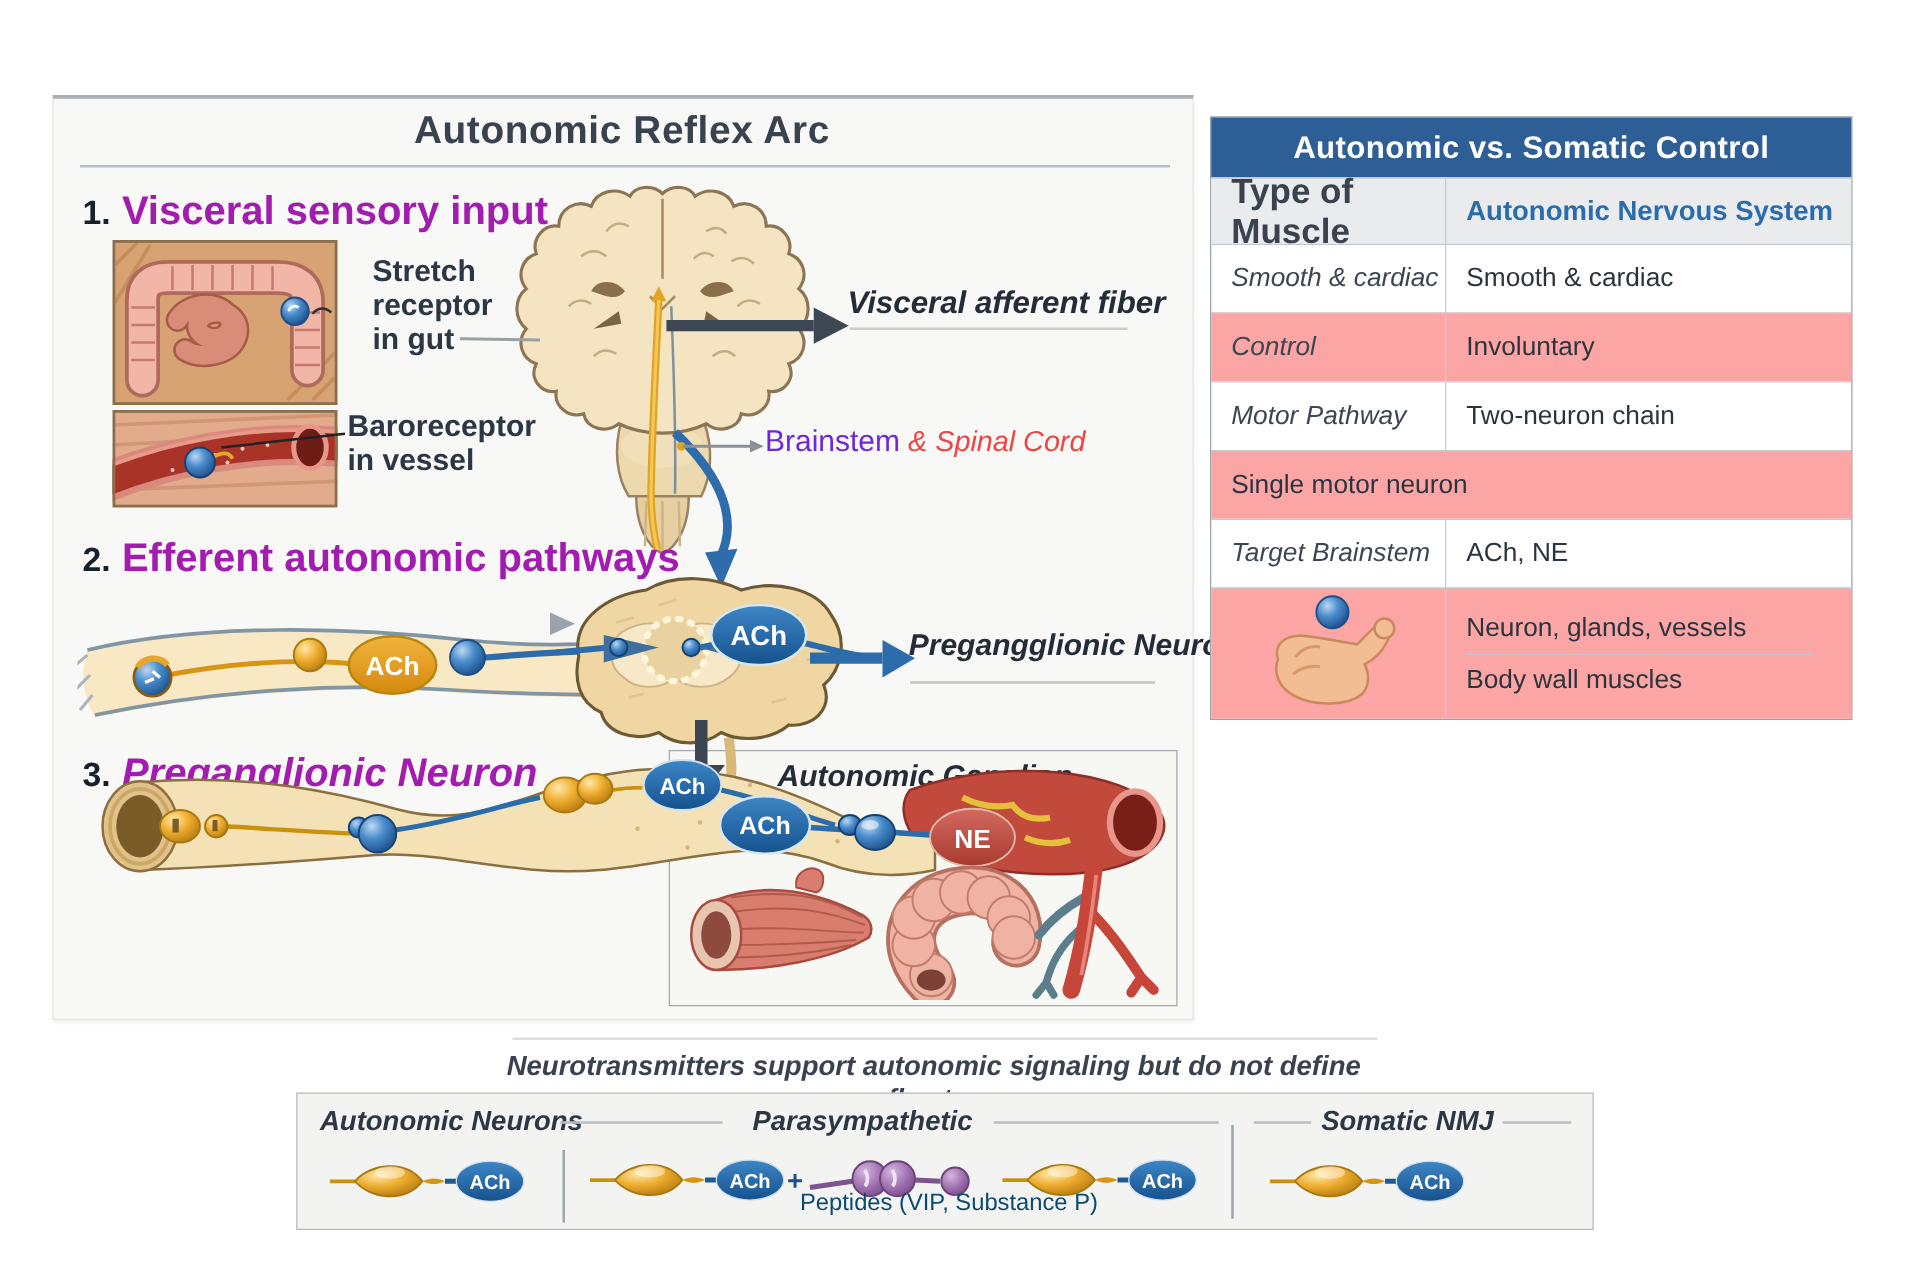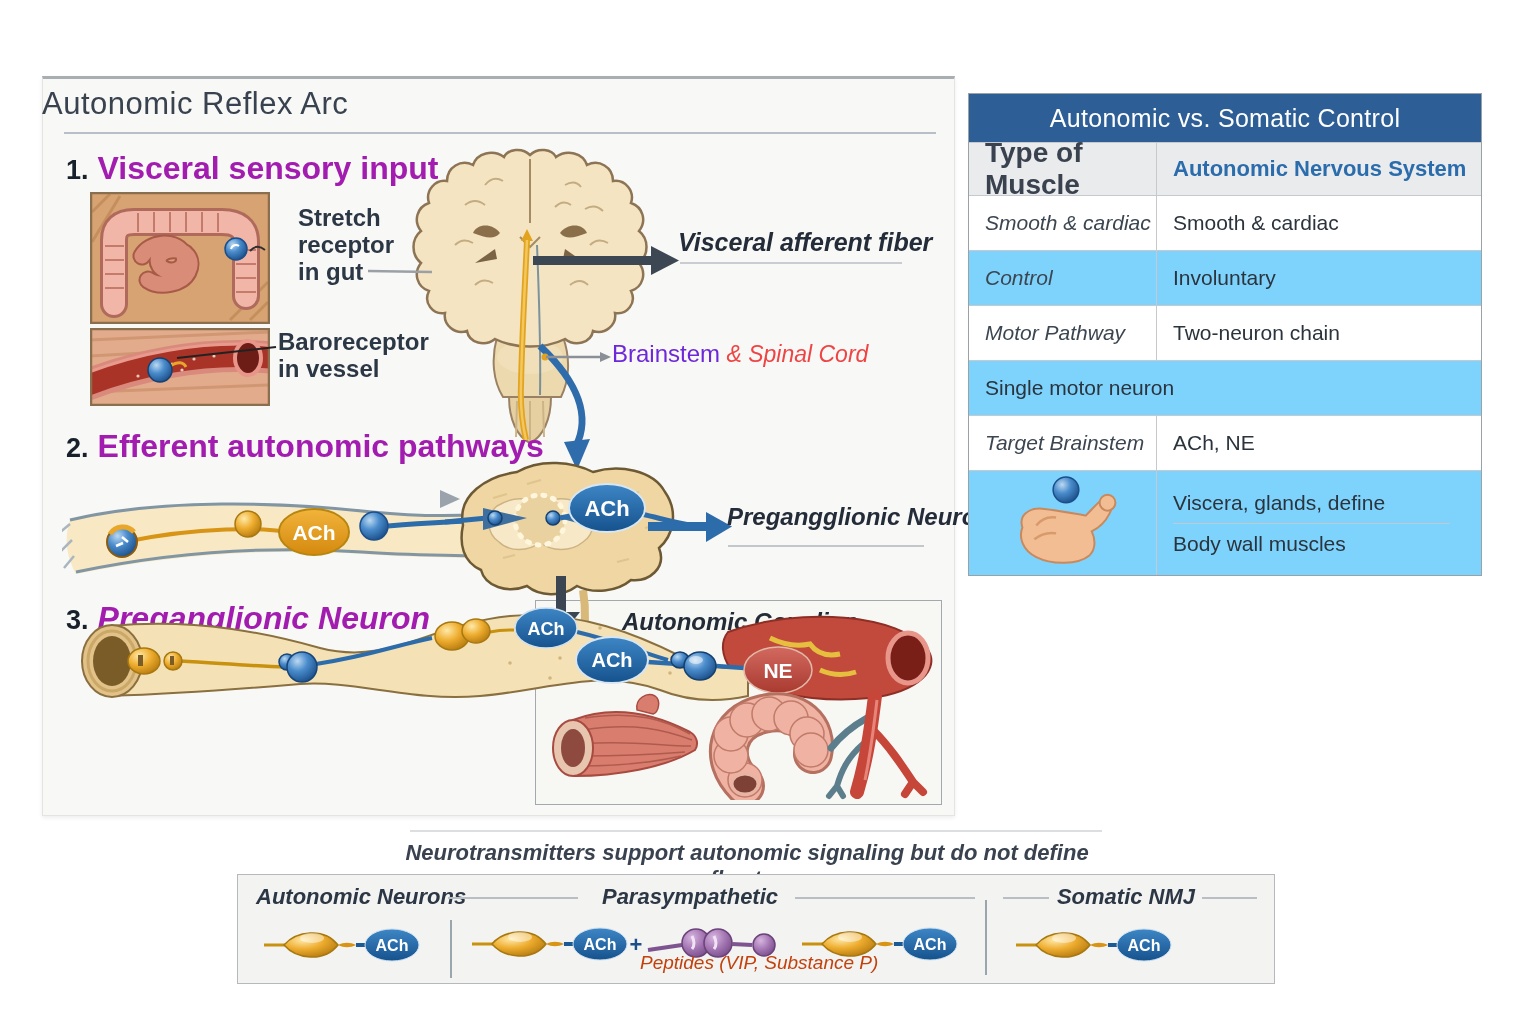--- a/index.html
+++ b/index.html
@@ -4,62 +4,62 @@
 <style>
   html,body{margin:0;padding:0;background:#fff}
   body{font-family:"Liberation Sans",sans-serif}
   .page{position:relative;width:1536px;height:1024px;background:#fff;overflow:hidden}
   .abs{position:absolute}
   svg{display:block}
   svg text{font-family:"Liberation Sans",sans-serif}
 
   .main-panel{left:42px;top:76px;width:911px;height:736px;background:#f8f8f6;
     border:1px solid #e4e4e1;border-top:3px solid #a9aeb3;box-shadow:0 2px 4px rgba(0,0,0,.07)}
-  .title{left:42px;top:86px;width:911px;text-align:left;font-size:31px;font-weight:normal;
+  .title{left:42px;top:86px;width:911px;text-align:center;font-size:31px;font-weight:bold;
     color:#39424f;letter-spacing:.5px}
   .title-rule{left:64px;top:132px;width:872px;height:2px;background:#b9bfc6}
 
   .sec-head{display:flex;align-items:baseline;white-space:nowrap}
   .h-num{font-size:27px;font-weight:bold;color:#18202c;margin-right:9px}
   .h-label{font-size:32px;font-weight:bold;color:#a21caf}
   .h-label.it{font-style:italic;font-weight:600}
 
   .small-label{font-size:24px;font-weight:600;color:#2c3745;line-height:1.12}
   .flow-label{font-size:25px;font-style:italic;font-weight:600;color:#232c38;white-space:nowrap}
   .bs-bold{font-size:24px;font-weight:normal;color:#6d28d9}
   .bs-rest{font-size:23px;font-style:italic;color:#ef4444}
   .ganglion-title{font-size:24px;font-weight:bold;font-style:italic;color:#222b36;text-align:center}
 
   .gbox{left:535px;top:600px;width:405px;height:203px;background:#f7f7f4;border:1.5px solid #a2a8ad}
 
   .tbl{position:absolute;left:968px;top:93px;width:512px;background:#fff;border:1.5px solid #9aa1a7}
-  .tbl-title{height:48px;background:#2d5e96;color:#fff;font-weight:normal;font-size:25px;
+  .tbl-title{height:48px;background:#2d5e96;color:#fff;font-weight:bold;font-size:25px;
     display:flex;align-items:center;justify-content:center;letter-spacing:.3px}
   .trow{display:flex;border-top:1px solid #c6cace}
   .trow .c1{width:188px;padding-left:16px;display:flex;align-items:center;border-right:1.5px solid #c6cace;box-sizing:border-box}
   .trow .c2{flex:1;padding-left:16px;display:flex;align-items:center}
   .colhead{height:52px;background:#e9ebed}
   .colhead .c1{font-weight:bold;font-size:28px;color:#39424e}
   .colhead .c2{font-weight:bold;font-size:22px;color:#2b6cac}
   .data{height:54px}
   .data .c1{font-style:italic;font-size:21px;color:#3c4651}
   .data .c2{font-size:21px;color:#2b333d}
-  .alt{background:#7dd3fc}
+  .alt{background:#fca5a5}
   .lastrow{height:104px}
   .lastrow .c1{justify-content:center;padding-left:0}
   .lastrow .c2{flex-direction:column;align-items:flex-start;justify-content:center;font-size:21px;color:#2b333d}
   .lastrow .sep{height:1px;background:#c3c8cc;width:90%;margin:8px 0}
 
   .note{left:397px;top:840px;width:700px;text-align:center;font-size:22px;font-style:italic;
     font-weight:600;color:#39424e}
   .legend-panel{left:237px;top:874px;width:1038px;height:110px;background:#f3f3f1;border:1.5px solid #b5b9bd;box-sizing:border-box}
   .lg-label{font-size:22px;font-weight:bold;font-style:italic;color:#2c3745;white-space:nowrap}
   .dash{height:2px;background:#b9bec4}
   .vdiv{width:2px;background:#9aa6ae}
-  .peptides{font-size:19px;font-style:italic;color:#c2410c;white-space:nowrap}
+  .peptides{font-size:19px;color:#0c4a6e;white-space:nowrap}
 </style>
 </head>
 <body>
 
 <div class="page">
 
   <svg width="0" height="0" style="position:absolute" aria-hidden="true">
     <defs>
       <radialGradient id="gBlueBall" cx="35%" cy="30%" r="75%">
         <stop offset="0%" stop-color="#bcd9f2"></stop>
@@ -331,21 +331,21 @@
     <div class="trow lastrow alt">
       <div class="c1">
         <svg width="110" height="95" viewBox="0 0 110 96">
           <circle cx="58" cy="14" r="13" fill="url(#gBlueBall)" stroke="#1c4f8a" stroke-width="1.5"></circle>
           <path d="M14,52 C10,40 20,32 34,33 C52,35 66,38 78,40 C88,30 94,22 100,22 C106,22 106,30 102,38 C98,46 92,52 84,56 C88,64 88,74 82,80 C70,90 44,90 28,82 C14,75 10,62 14,52 Z" fill="#f2bd93" stroke="#c9895c" stroke-width="2"></path>
           <circle cx="100" cy="27" r="8" fill="#f2bd93" stroke="#c9895c" stroke-width="2"></circle>
           <path d="M28,50 q8,-10 20,-8 M26,64 q10,-8 22,-6" stroke="#d89a6c" stroke-width="2.5" fill="none"></path>
         </svg>
       </div>
       <div class="c2">
-        <div>Viscera, glands, define</div>
+        <div>Neuron, glands, vessels</div>
         <div class="sep"></div>
         <div>Body wall muscles</div>
       </div>
     </div>
   </div>
 
   <div class="abs note">Neurotransmitters support autonomic signaling but do not define reflex type.</div>
 
   <div class="abs legend-panel"></div>
   <div class="abs lg-label" style="left:256px;top:884px">Autonomic Neurons</div>

